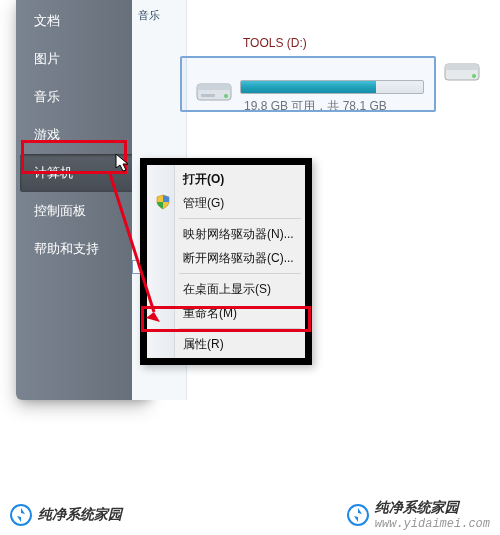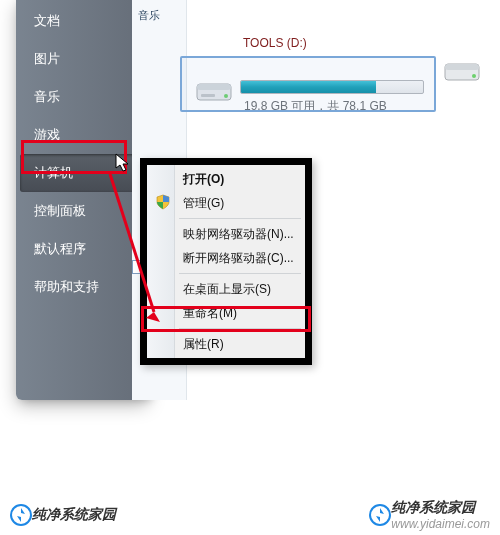--- a/index.html
+++ b/index.html
@@ -223,22 +223,24 @@
     justify-content: space-between;
     align-items: center;
     padding: 0 10px;
     color: #666;
     font-size: 11px;
     z-index: 50;
   }
   .wm-left, .wm-right {
     display: flex;
     align-items: center;
+    gap: 6px;
     font-weight: bold;
     color: #333;
+    font-family: Liberation Mono, monospace;
   }
   .wm-badge {
     width: 22px;
     height: 22px;
   }
   .wm-text { font-size: 14px; font-style: italic; }
   .wm-url { font-size: 12px; color: #999; font-weight: normal; display:block; font-style: italic;}
   .left-white-strip {
     position: absolute;
     left: 0;
@@ -253,21 +255,20 @@
 
 <div class="left-white-strip"></div>
 
 <div class="sidebar">
   <div class="sidebar-item">文档</div>
   <div class="sidebar-item">图片</div>
   <div class="sidebar-item">音乐</div>
   <div class="sidebar-item">游戏</div>
   <div class="sidebar-item selected">计算机</div>
   <div class="sidebar-item">控制面板</div>
-  <div class="sidebar-item">默认程序</div>
   <div class="sidebar-item">帮助和支持</div>
 </div>
 
 <div class="explorer-area"></div>
 
 <div class="small-sidebar-strip">
   <div class="small-item">音乐</div>
 </div>
 
 <div class="drive-tile">

